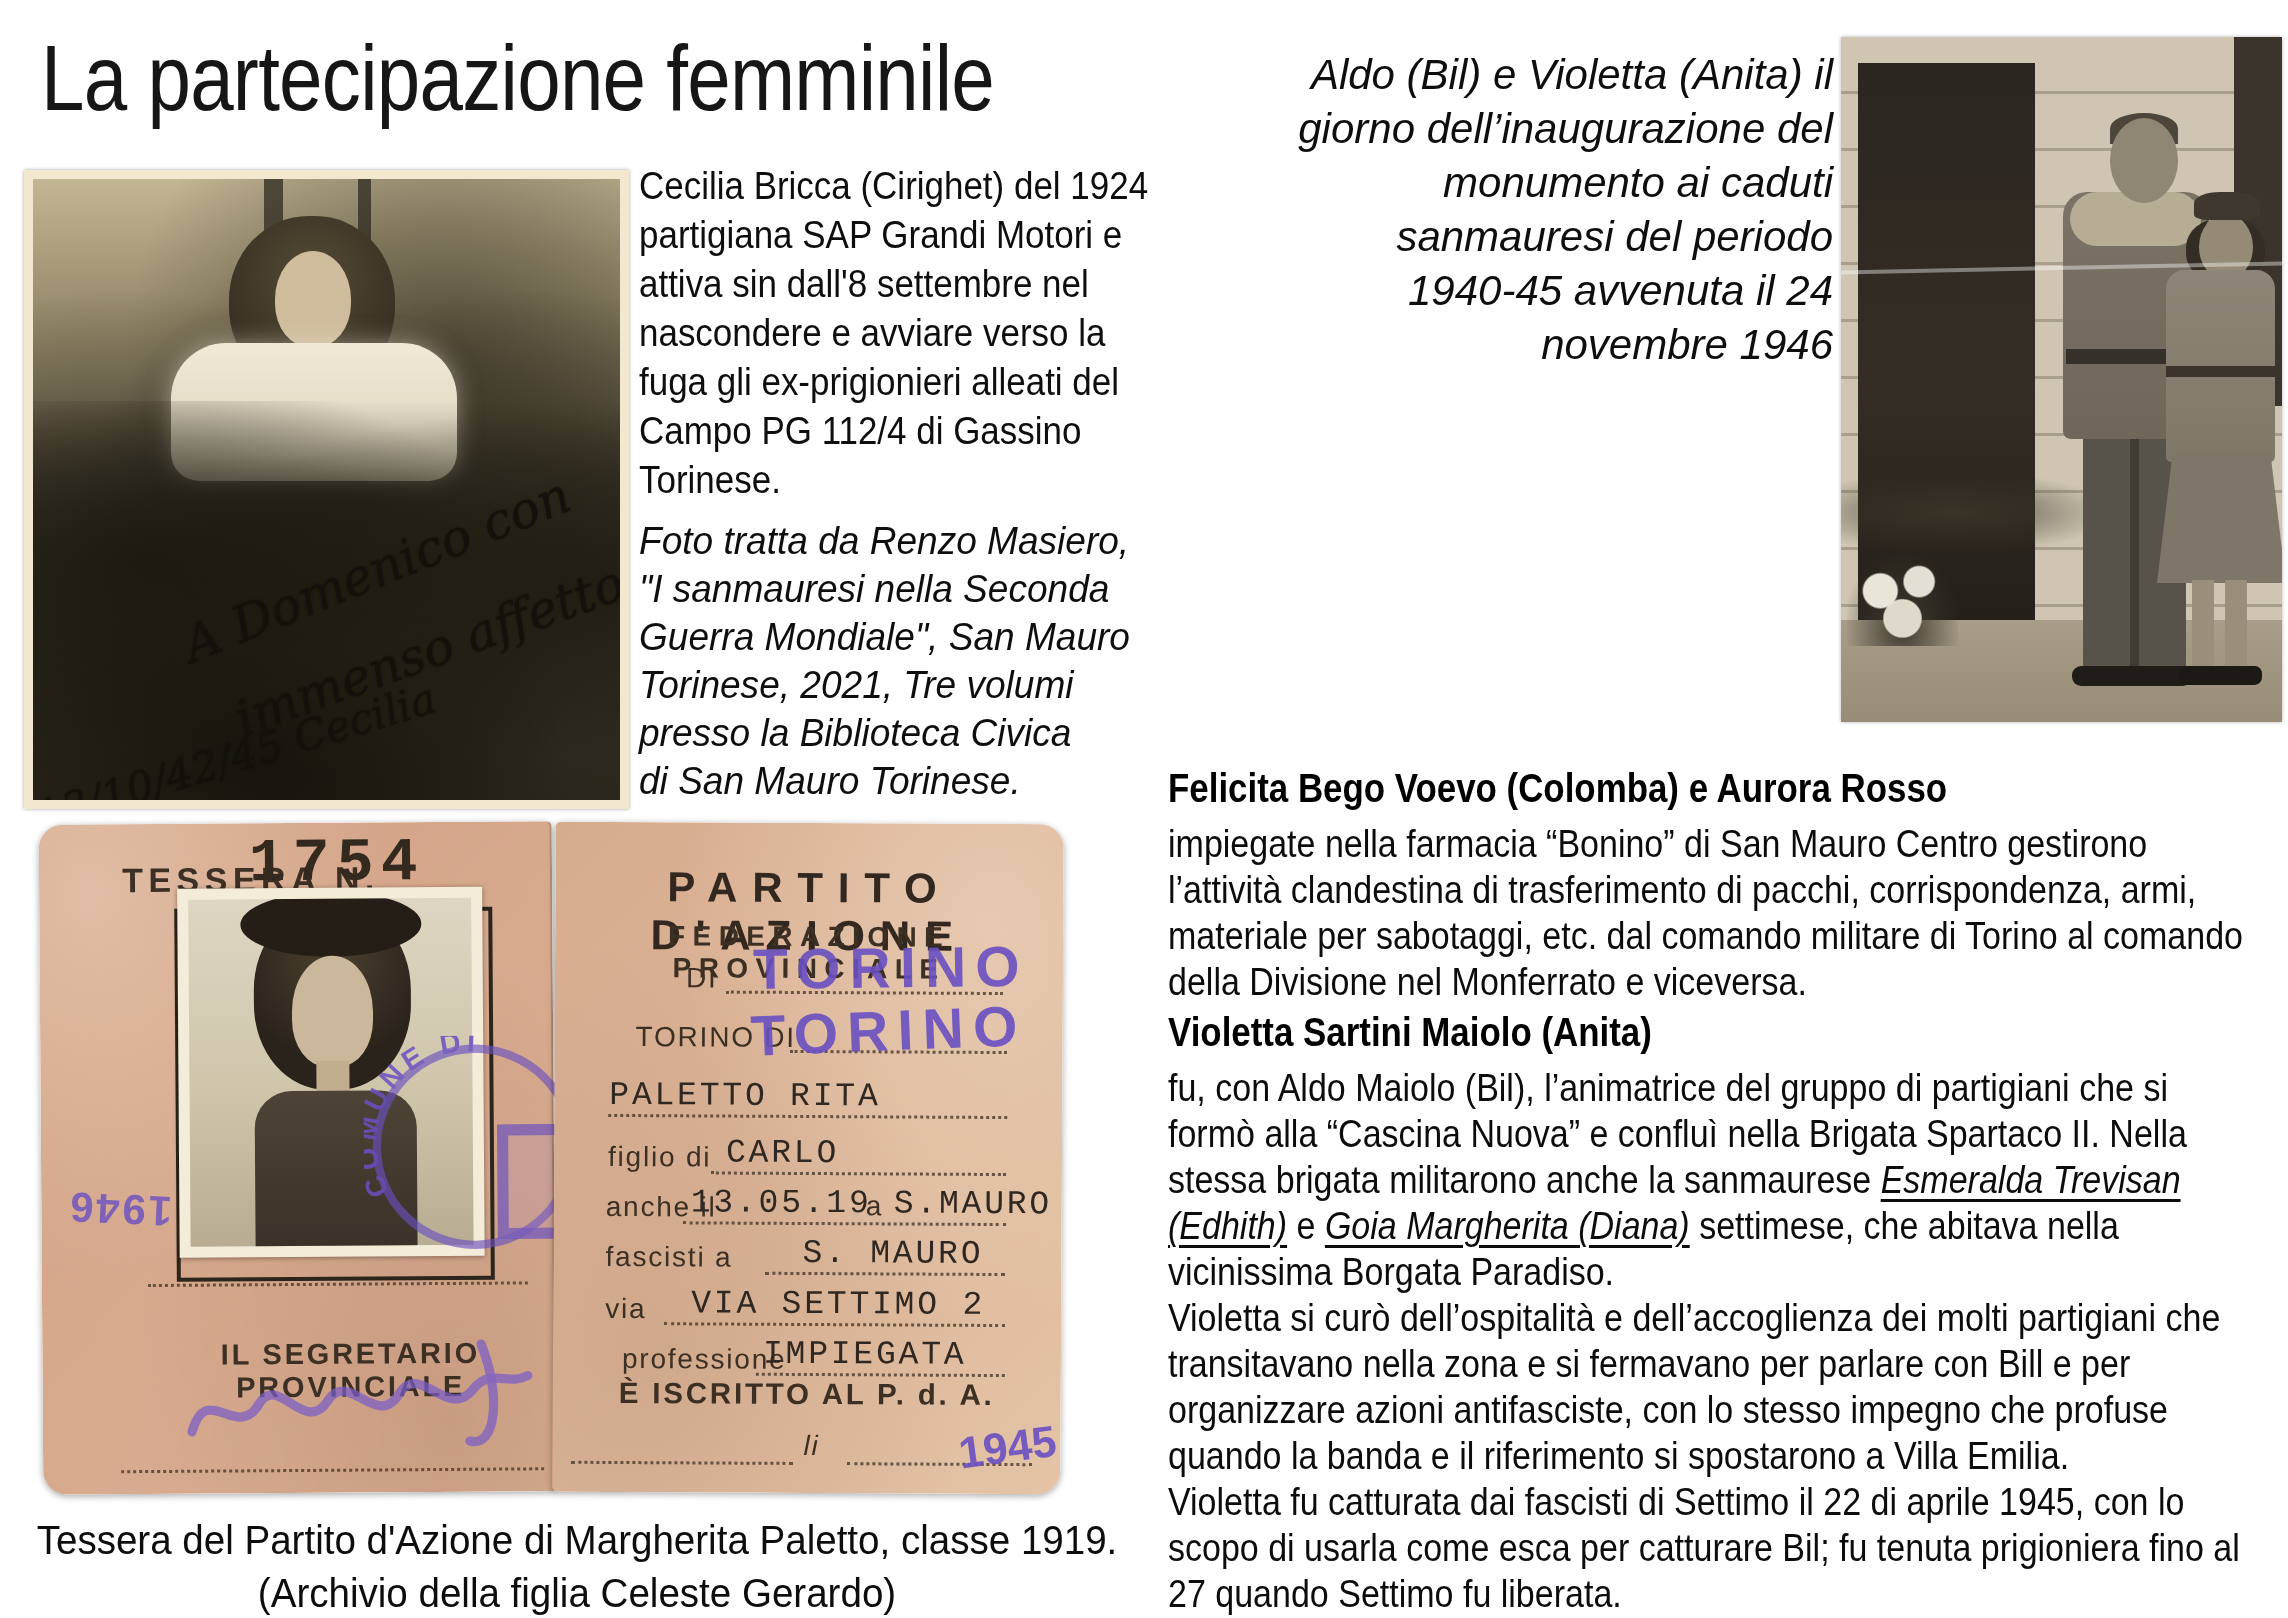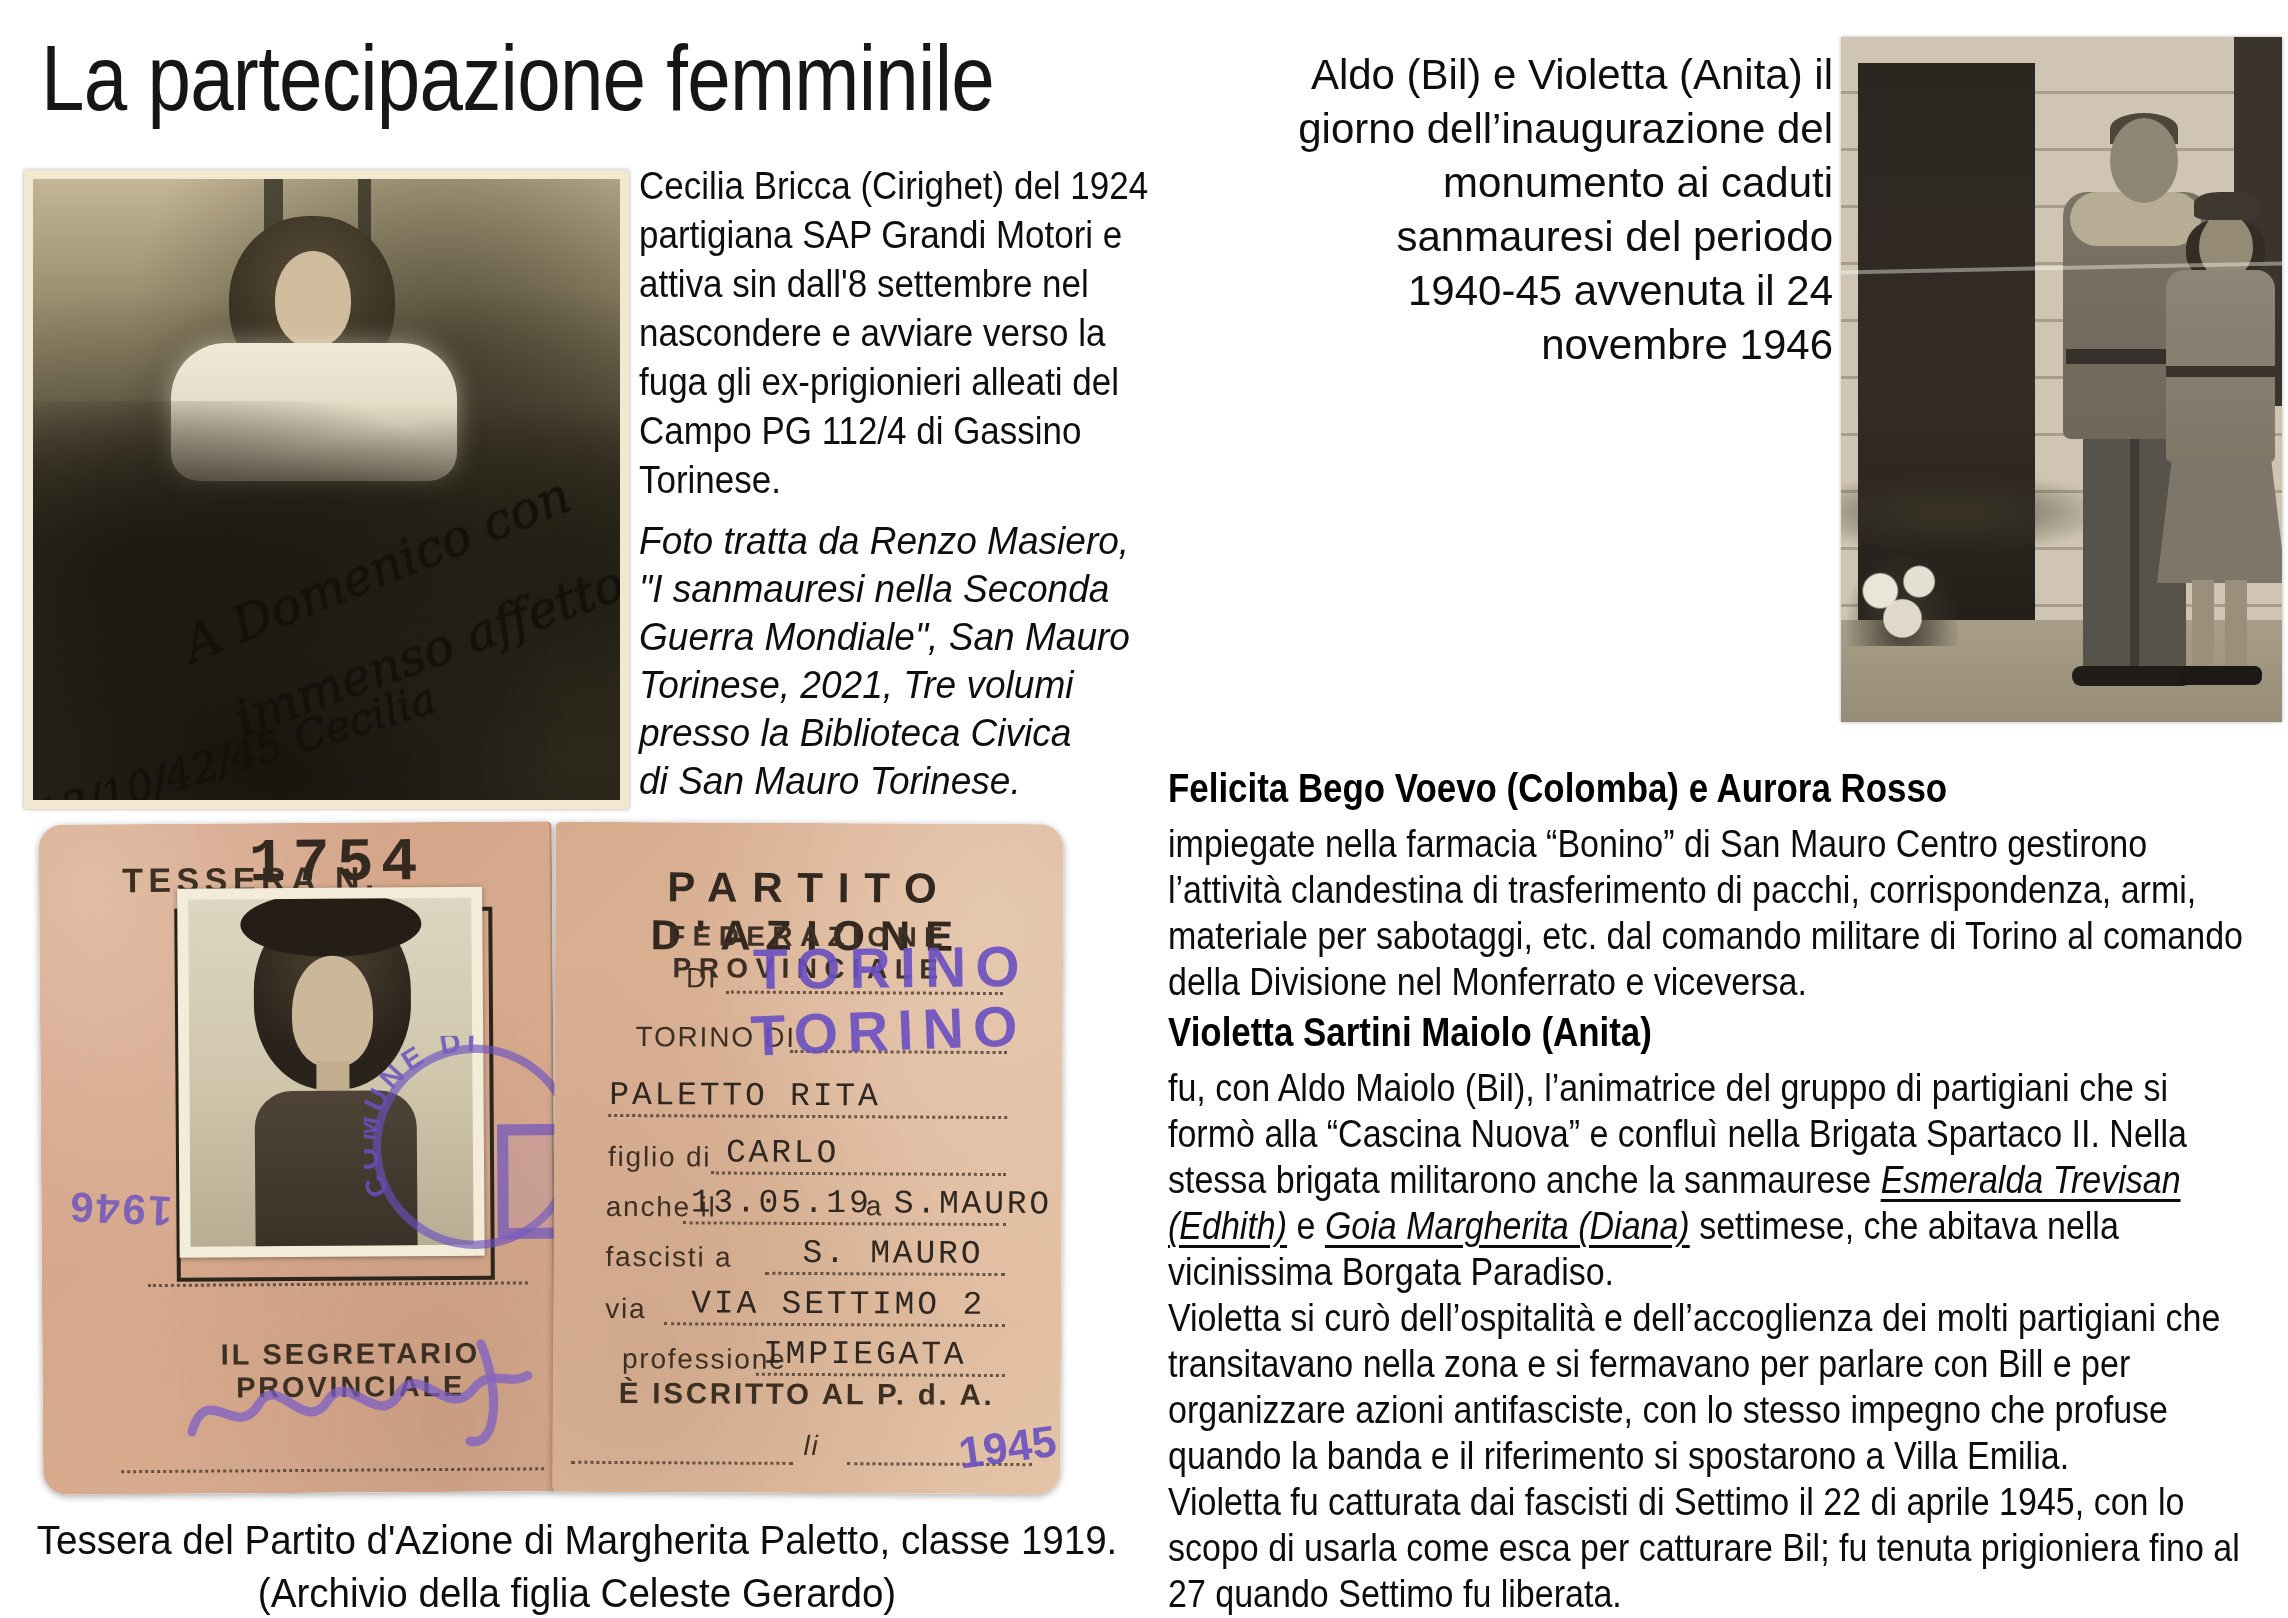--- a/index.html
+++ b/index.html
@@ -42,21 +42,21 @@
   .hw3{left:-5.5px;top:554px;font-size:42px;transform:rotate(-17deg);}
 
   
   .cecilia-text{position:absolute;left:639px;top:162px;width:591px;font-size:38px;line-height:49px;
         color:#0e0e0e;white-space:pre-line;transform:scaleX(.92);transform-origin:left top;}
   .source-text{position:absolute;left:639px;top:517px;width:572px;font-size:39px;line-height:48px;
         font-style:italic;color:#0e0e0e;white-space:pre-line;transform:scaleX(.95);transform-origin:left top;}
 
   
   .tr-caption{position:absolute;left:1216px;top:48px;width:617px;font-size:42px;line-height:54px;
-        text-align:right;color:#0e0e0e;white-space:pre-line;}
+        font-style:italic;text-align:right;color:#0e0e0e;white-space:pre-line;}
 
   
   .photo-right{position:absolute;left:1841px;top:37px;width:441px;height:685px;overflow:hidden;
         background:#cfc5b2;box-shadow:0 0 3.7px rgba(0,0,0,.3);}
   .pr-wall{position:absolute;left:0;top:0;width:100%;height:100%;
         background:repeating-linear-gradient(180deg,#cfc5b2 0 54px, rgba(95,85,68,.35) 54px 57px);}
   .pr-door-left{position:absolute;left:16.6px;top:26px;width:177px;height:591px;
         background:linear-gradient(180deg,#2b2620 0%,#332d25 55%,#221d17 100%);}
   .pr-door-right{position:absolute;right:0;top:0;width:48px;height:369px;background:#3a342c;}
   .pr-ground{position:absolute;left:0;bottom:0;width:100%;height:102px;

